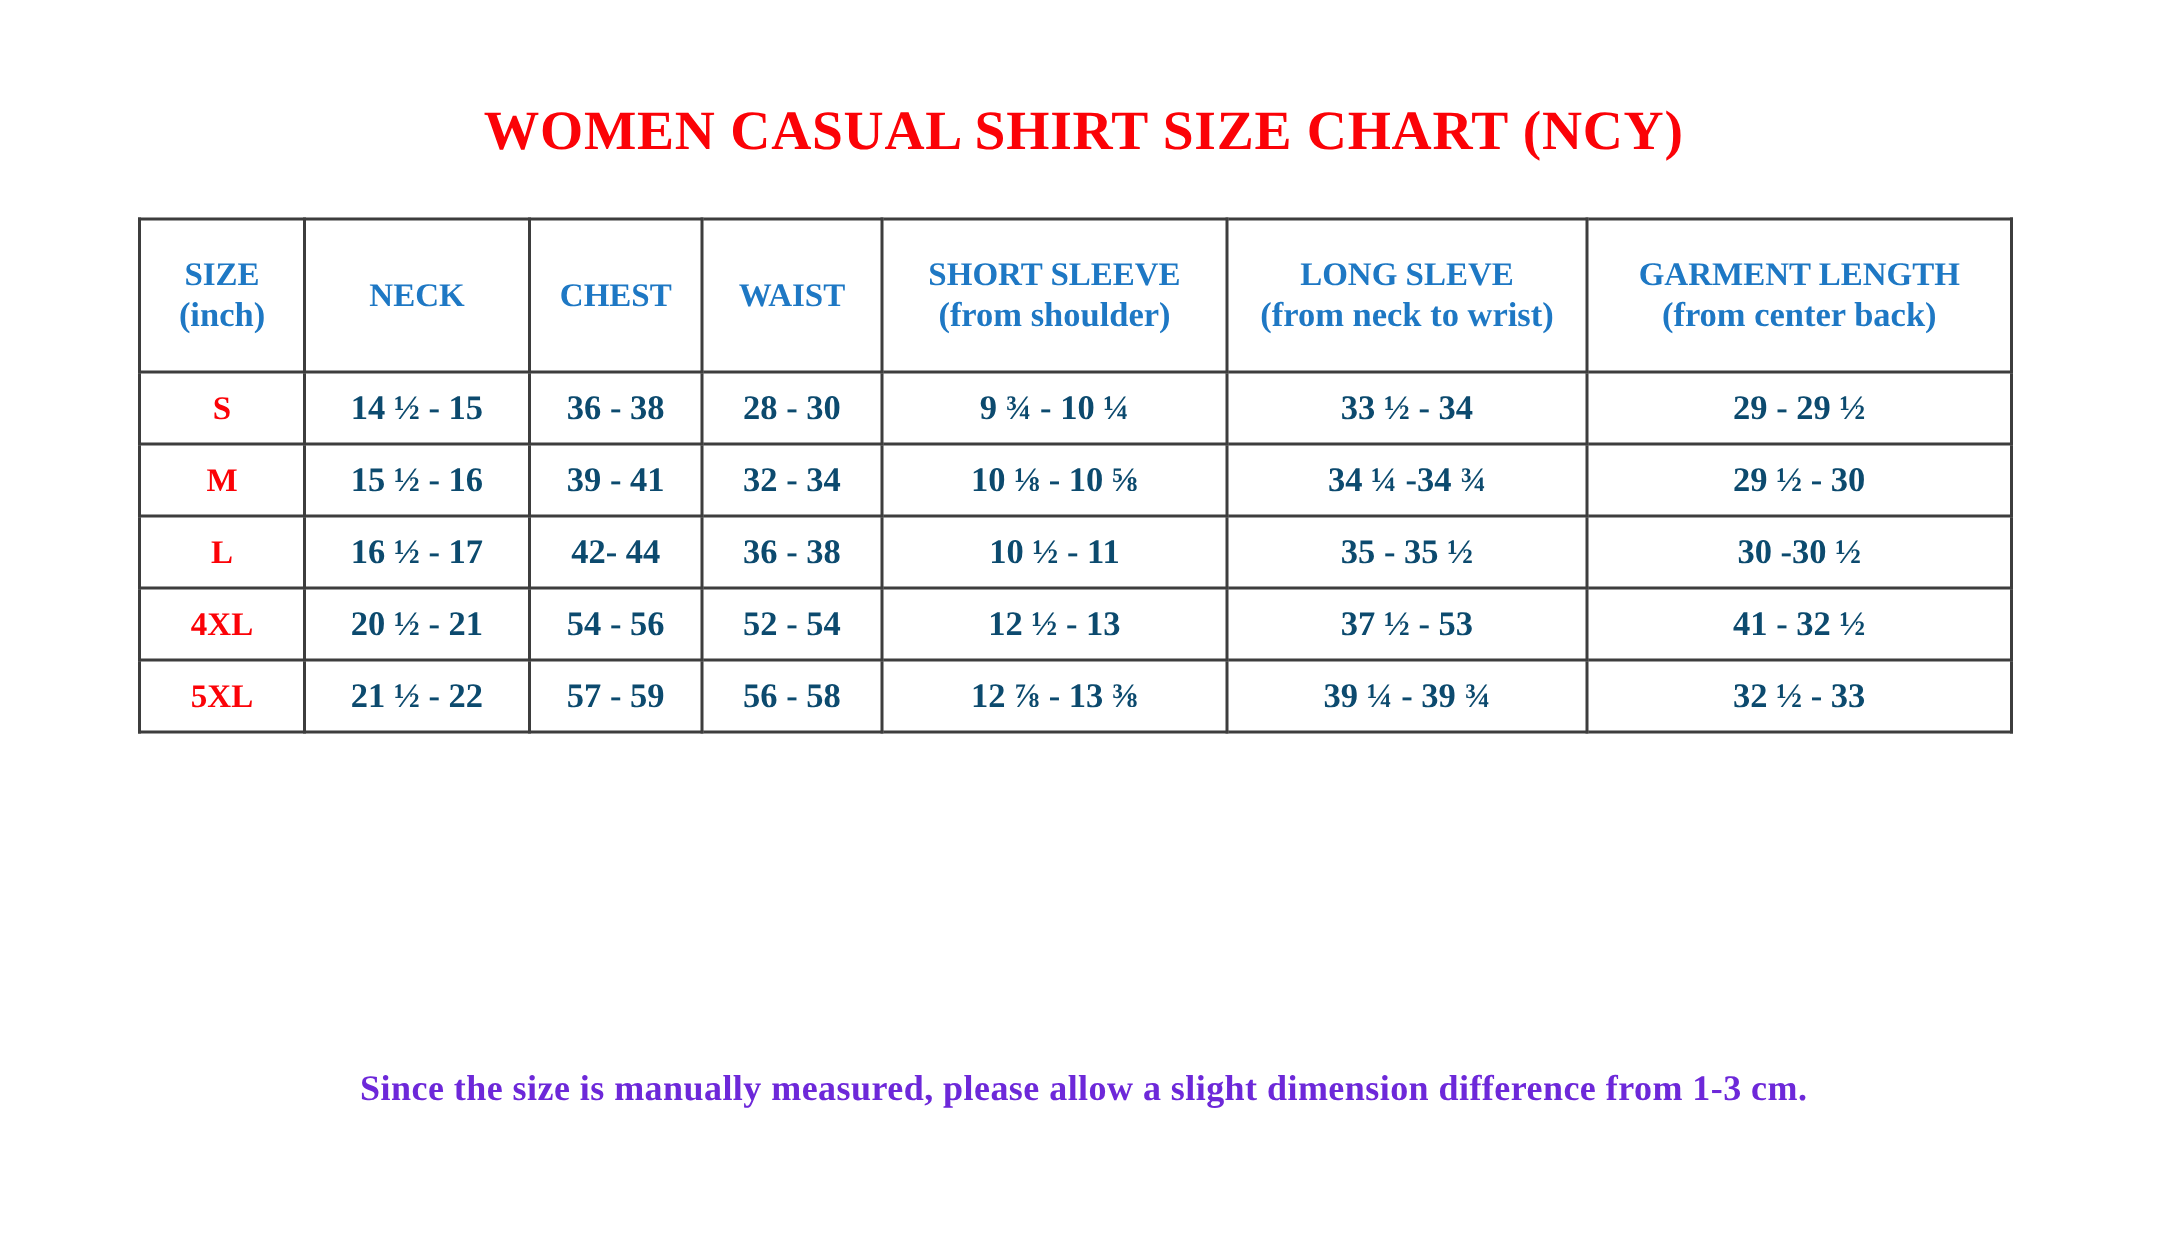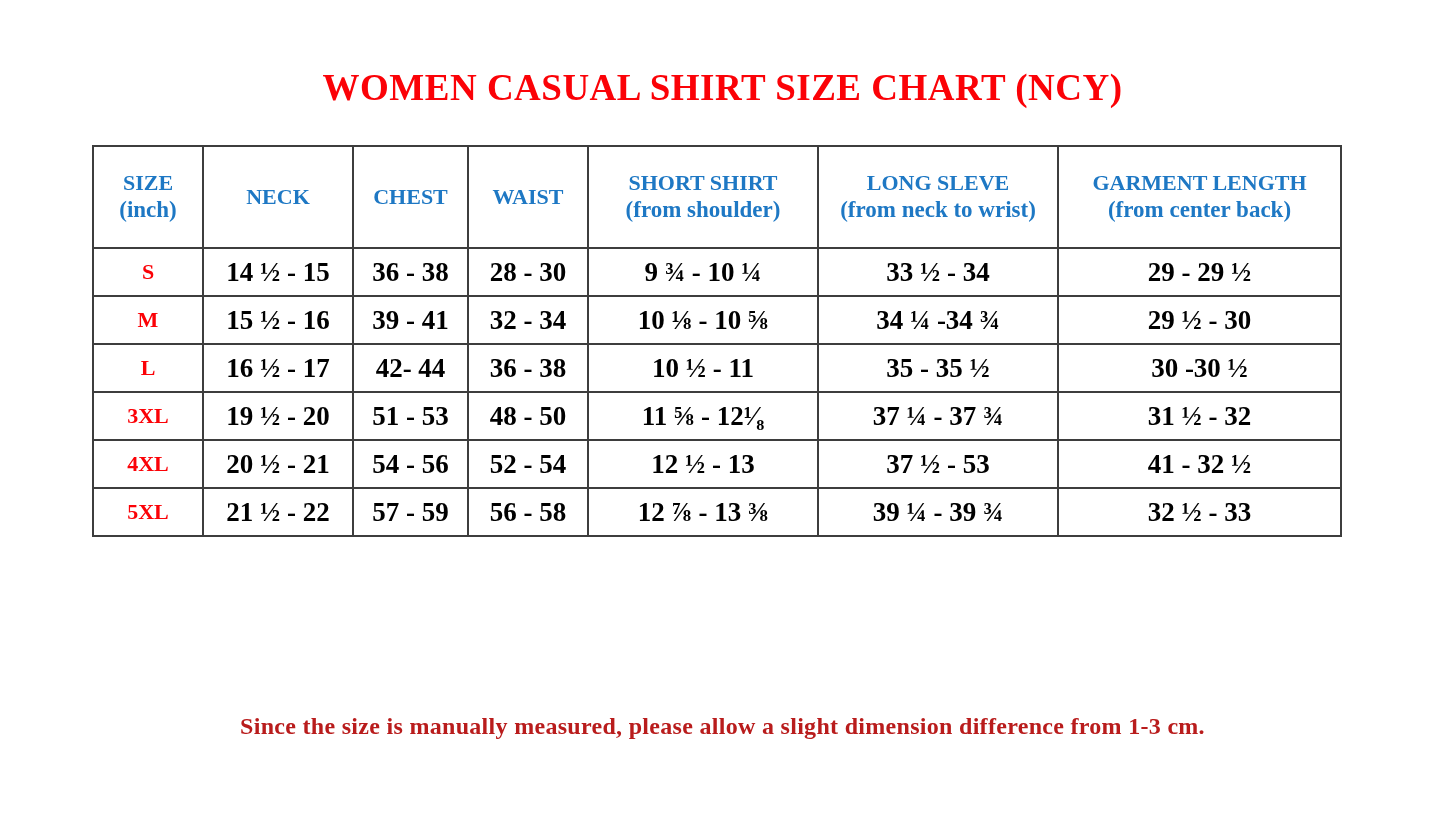--- a/index.html
+++ b/index.html
@@ -49,44 +49,44 @@
     font-size: 22px;
     line-height: 1.25;
   }
   table.size-chart thead th .sub {
     display: block;
     font-size: 23px;
     font-weight: 700;
   }
   table.size-chart tbody td {
     height: 48px;
-    font-size: 27px;
+    font-size: 23px;
     font-weight: 700;
-    color: #000000;
+    color: #0c4a6e;
   }
   table.size-chart tbody td.size-cell {
     color: #fb0207;
     font-size: 22px;
   }
   col.c-size   { width: 110px; }
   col.c-neck   { width: 150px; }
   col.c-chest  { width: 115px; }
   col.c-waist  { width: 120px; }
   col.c-short  { width: 230px; }
   col.c-long   { width: 240px; }
   col.c-garm   { width: 283px; }
   .footer-note {
     position: absolute;
     top: 713px;
     left: 0;
     width: 100%;
     text-align: center;
     font-size: 24px;
     font-weight: 700;
-    color: #b91c1c;
+    color: #6d28d9;
     letter-spacing: 0.3px;
   }
 </style>
 </head>
 <body>
 
 <div class="page">
 
   <div class="title">WOMEN CASUAL SHIRT SIZE CHART (NCY)</div>
 
@@ -112,21 +112,21 @@
         </th>
         <th>
           <span>CHEST</span>
           <span class="sub"></span>
         </th>
         <th>
           <span>WAIST</span>
           <span class="sub"></span>
         </th>
         <th>
-          <span>SHORT SHIRT</span>
+          <span>SHORT SLEEVE</span>
           <span class="sub">(from shoulder)</span>
         </th>
         <th>
           <span>LONG SLEVE</span>
           <span class="sub">(from neck to wrist)</span>
         </th>
         <th>
           <span>GARMENT LENGTH</span>
           <span class="sub">(from center back)</span>
         </th>
@@ -154,29 +154,20 @@
         <tr>
           <td class="size-cell">L</td>
           <td>16 ½ - 17</td>
           <td>42- 44</td>
           <td>36 - 38</td>
           <td>10 ½ - 11</td>
           <td>35 - 35 ½</td>
           <td>30 -30 ½</td>
         </tr>
         <tr>
-          <td class="size-cell">3XL</td>
-          <td>19 ½ - 20</td>
-          <td>51 - 53</td>
-          <td>48 - 50</td>
-          <td>11 ⅝ - 12¹⁄₈</td>
-          <td>37 ¼ - 37 ¾</td>
-          <td>31 ½ - 32</td>
-        </tr>
-        <tr>
           <td class="size-cell">4XL</td>
           <td>20 ½ - 21</td>
           <td>54 - 56</td>
           <td>52 - 54</td>
           <td>12 ½ - 13</td>
           <td>37 ½ - 53</td>
           <td>41 - 32 ½</td>
         </tr>
         <tr>
           <td class="size-cell">5XL</td>

